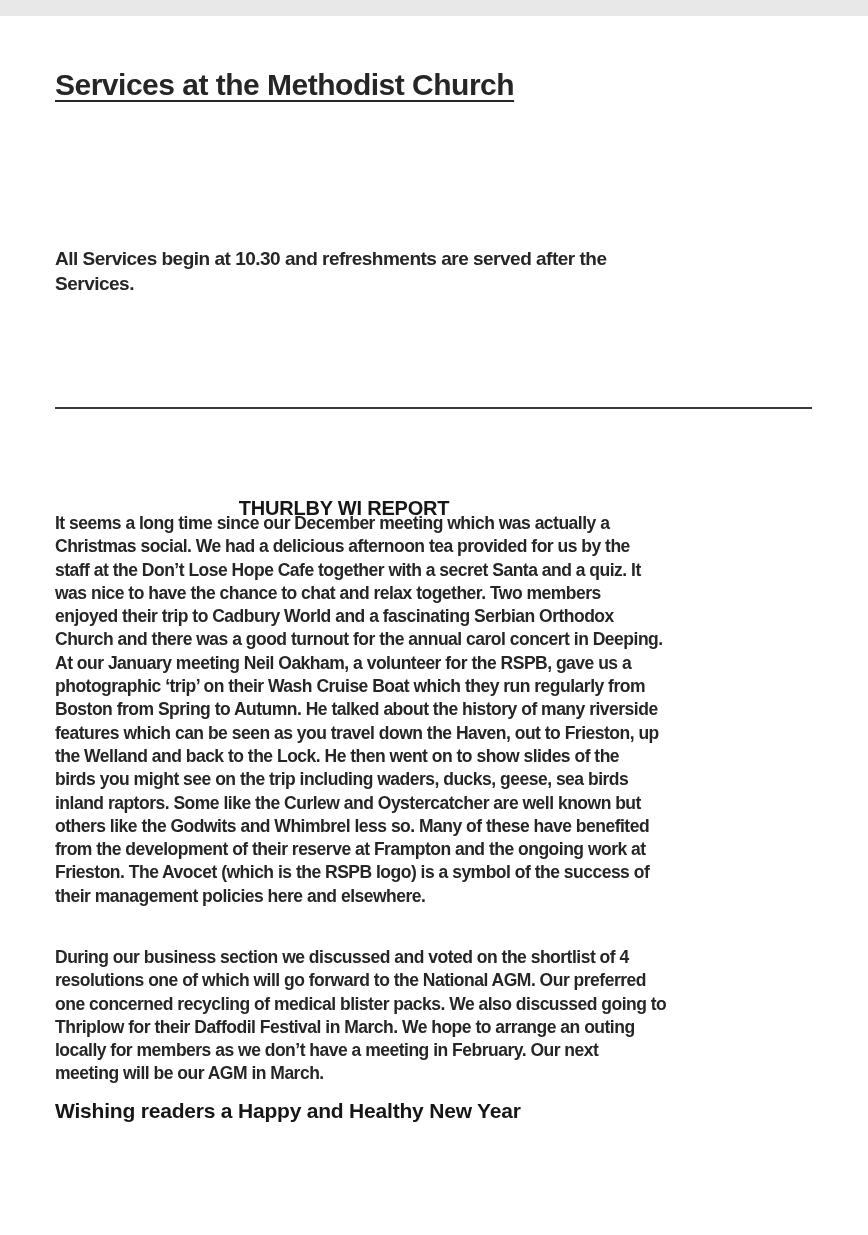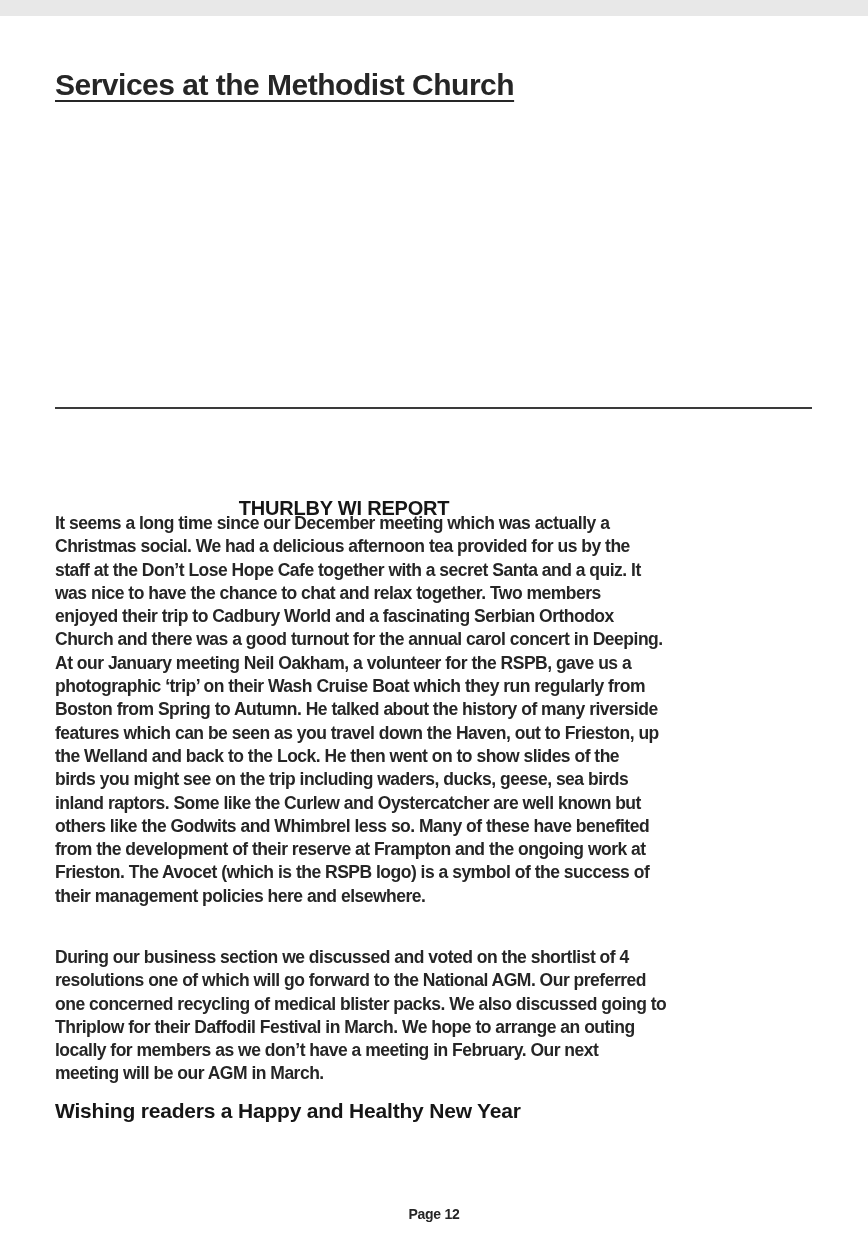--- a/index.html
+++ b/index.html
@@ -93,20 +93,22 @@
   }
 </style>
 </head>
 <body>
 
 <div class="page">
 
   <h1 class="abs page-title">Services at the Methodist Church</h1>
 
 
+  <p class="abs services-note">All Services begin at 10.30 and refreshments are served after the
+Services.</p>
 
   <div class="abs divider"></div>
 
   <h2 class="abs report-heading">THURLBY WI REPORT</h2>
 
   <p class="abs body-para para-1">It seems a long time since our December meeting which was actually a
 Christmas social. We had a delicious afternoon tea provided for us by the
 staff at the Don’t Lose Hope Cafe together with a secret Santa and a quiz. It
 was nice to have the chance to chat and relax together. Two members
 enjoyed their trip to Cadbury World and a fascinating Serbian Orthodox
@@ -125,15 +127,14 @@
 
   <p class="abs body-para para-2">During our business section we discussed and voted on the shortlist of 4
 resolutions one of which will go forward to the National AGM. Our preferred
 one concerned recycling of medical blister packs. We also discussed going to
 Thriplow for their Daffodil Festival in March. We hope to arrange an outing
 locally for members as we don’t have a meeting in February. Our next
 meeting will be our AGM in March.</p>
 
   <p class="abs closing-line">Wishing readers a Happy and Healthy New Year</p>
 
-  <div class="abs page-number">Page 12</div>
 
 </div>
 
 </body></html>

